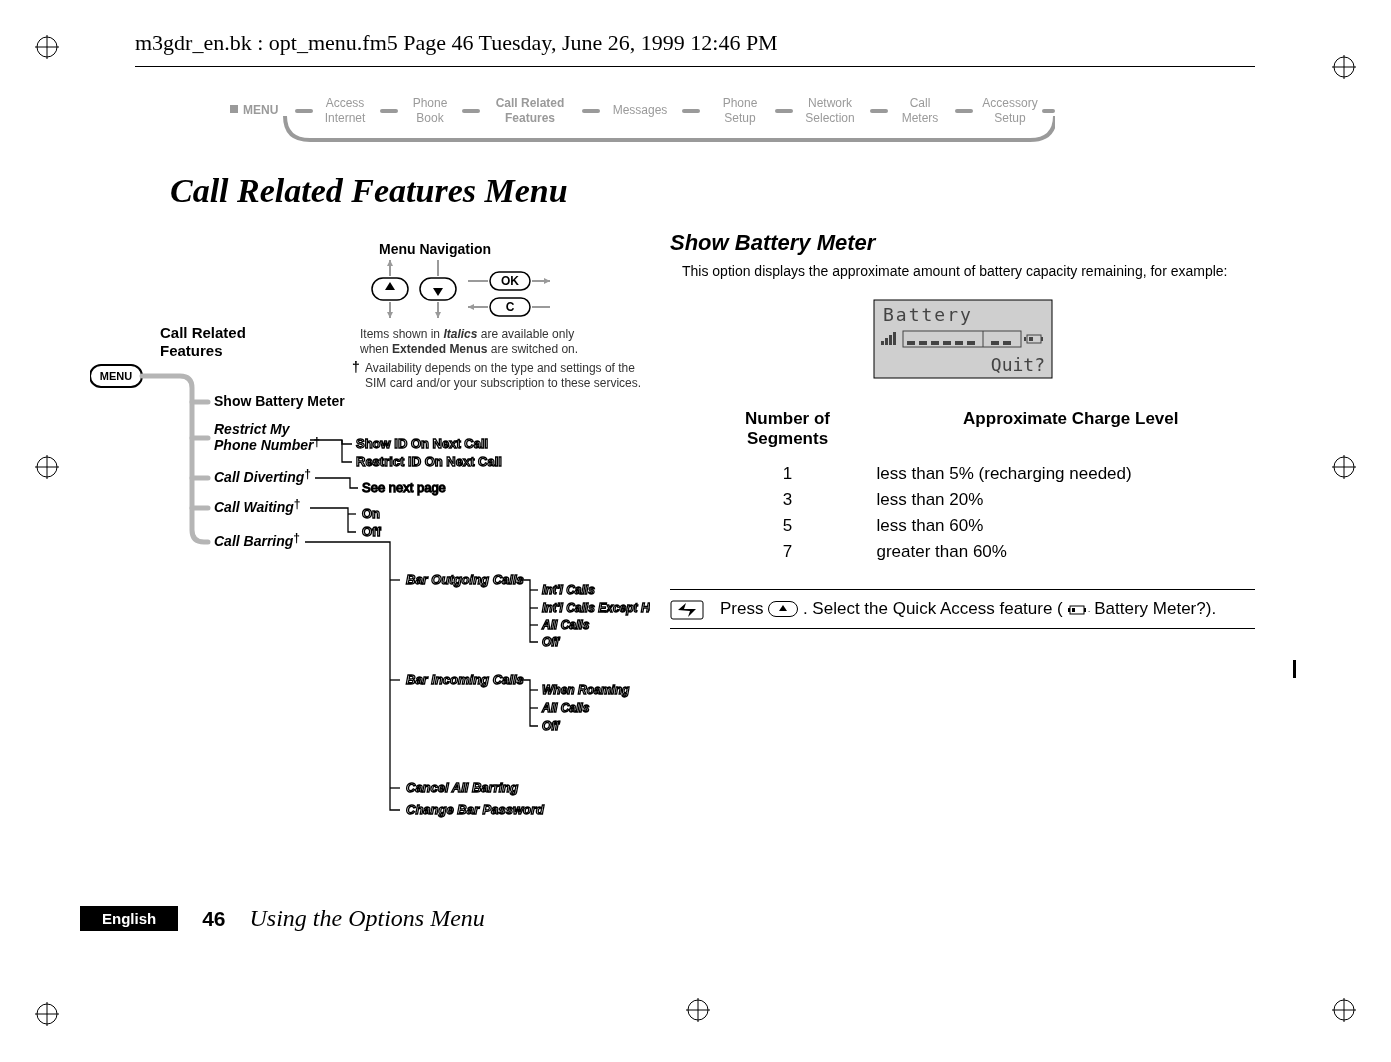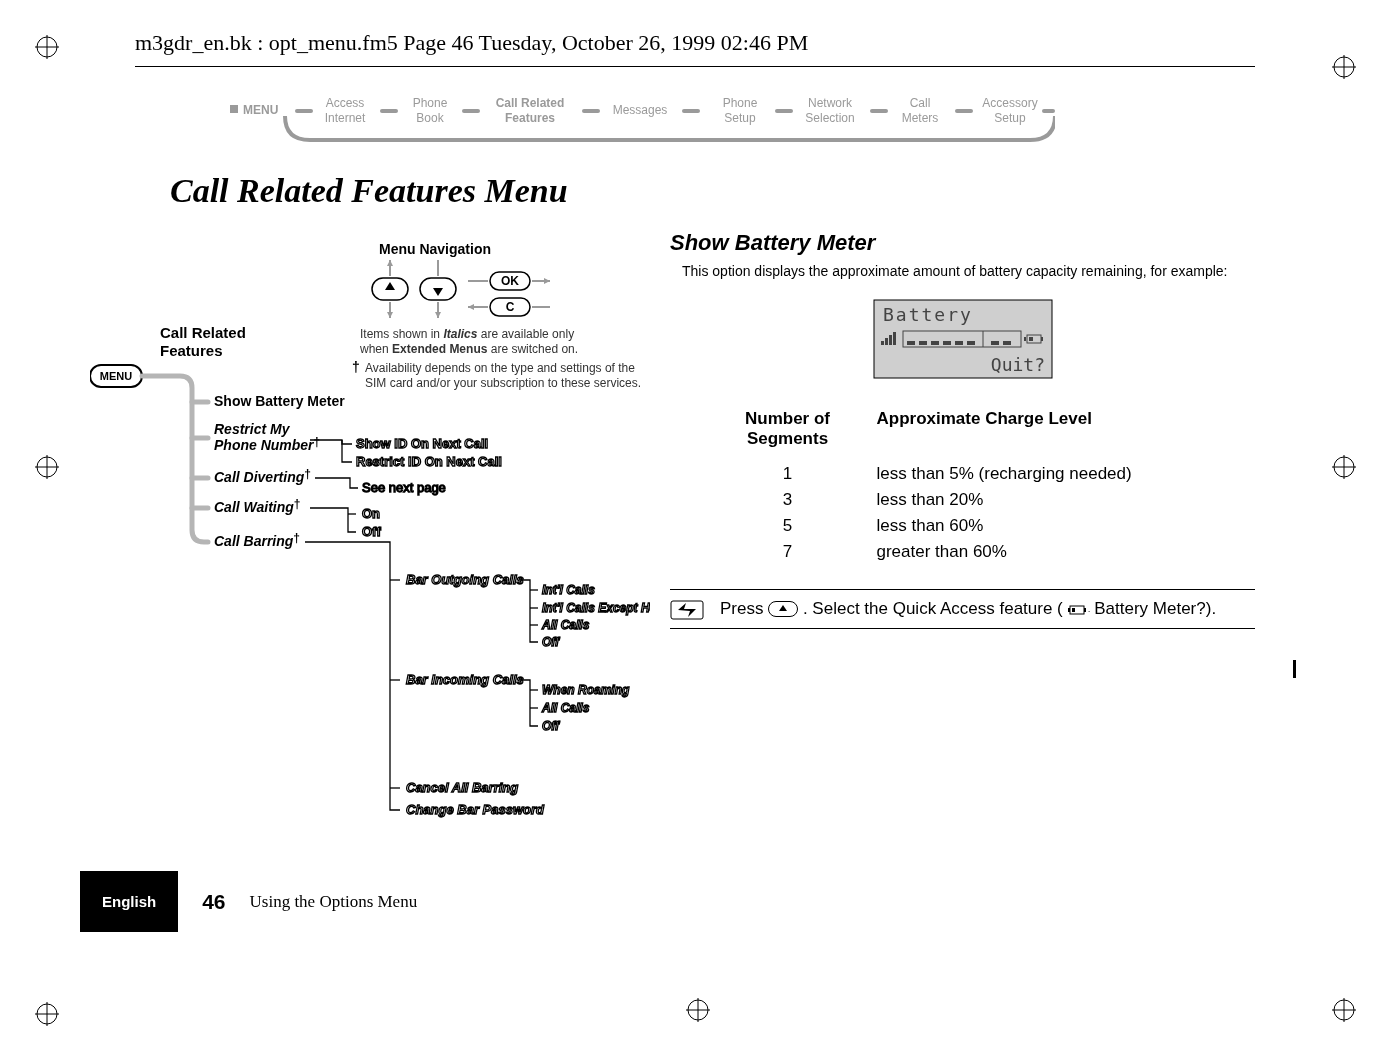--- a/index.html
+++ b/index.html
@@ -10,30 +10,30 @@
   .sep{position:absolute;left:135px;top:66px;width:1120px;height:1px;background:#000}
   .main-title{position:absolute;left:170px;top:172px;font-style:italic;font-weight:bold;font-size:34px}
   .diag{position:absolute;left:90px;top:230px;width:560px;height:620px}
   .diag svg text{font-family:"Frutiger","Helvetica Neue",Arial,sans-serif}
   .right-col{position:absolute;left:670px;top:230px;width:585px;font-family:"Frutiger","Helvetica Neue",Arial,sans-serif}
   .rc-head{font-weight:bold;font-style:italic;font-size:22px;margin:0 0 6px 0}
   .rc-body{font-size:14px;line-height:1.35;padding-left:12px;margin-bottom:18px}
   .lcd{margin:0 auto 26px auto;width:180px}
   .lcd svg{display:block}
   .tbl{width:480px;margin:0 auto 24px auto;border-collapse:collapse;font-size:17px}
-  .tbl th{text-align:left;font-weight:bold;padding:4px 24px 12px 0;vertical-align:top}
+  .tbl th{text-align:right;font-weight:bold;padding:4px 24px 12px 0;vertical-align:top}
   .tbl th.c1{text-align:center;width:130px}
   .tbl td{padding:3px 24px 3px 0}
   .tbl td.c1{text-align:center}
   .tip-box{border-top:1px solid #000;border-bottom:1px solid #000;padding:8px 0;display:flex;gap:16px;align-items:flex-start;font-size:17px;line-height:1.3}
   .tip-box svg{flex:0 0 auto;margin-top:2px}
   .footer{position:absolute;left:80px;bottom:130px;display:flex;align-items:center;gap:24px}
-  .footer .tab{background:#000;color:#fff;font-family:Arial,sans-serif;font-weight:bold;font-size:15px;padding:22px 22px}
+  .footer .tab{background:#000;color:#fff;font-family:Arial,sans-serif;font-weight:bold;font-size:15px;padding:4px 22px}
   .footer .pnum{font-family:Liberation Sans, sans-serif;font-weight:bold;font-size:21px}
-  .footer .ptitle{font-size:17px}
+  .footer .ptitle{font-style:italic;font-size:24px}
   .tick{position:absolute;left:50%;bottom:36px;margin-left:-10px}
   .tick-r{position:absolute;right:35px;bottom:36px}
   .menu-ribbon{position:absolute;left:230px;top:92px;width:825px}
   .menu-ribbon svg text{font-family:Arial,sans-serif;fill:#9a9a9a}
   .change-bar{position:absolute;right:95px;top:660px;width:3px;height:18px;background:#000}
 </style>
 </head>
 <body>
 
 <div class="page">
@@ -60,21 +60,21 @@
       </svg>
   </div>
   <div class="reg" style="right:35px;top:455px">
     <svg width="24" height="24">
         <circle cx="12" cy="12" r="10" fill="none" stroke="#000" stroke-width="1"></circle>
         <line x1="12" y1="0" x2="12" y2="24" stroke="#000"></line>
         <line x1="0" y1="12" x2="24" y2="12" stroke="#000"></line>
       </svg>
   </div>
 
-  <div class="header-line">m3gdr_en.bk : opt_menu.fm5  Page 46  Tuesday, October 26, 1999  02:46 PM</div>
+  <div class="header-line">m3gdr_en.bk : opt_menu.fm5  Page 46  Tuesday, June 26, 1999  12:46 PM</div>
   <div class="sep"></div>
 
   <div class="menu-ribbon">
     <svg width="825" height="58" viewBox="0 0 825 58">
       <g font-size="12">
         <rect x="0" y="13" width="8" height="8" fill="#9a9a9a"></rect>
         <text x="13" y="22" font-weight="bold"><tspan>MENU</tspan></text>
 
         <text x="115" y="15" text-anchor="middle"><tspan>Access</tspan></text>
         <text x="115" y="30" text-anchor="middle"><tspan>Internet</tspan></text>

